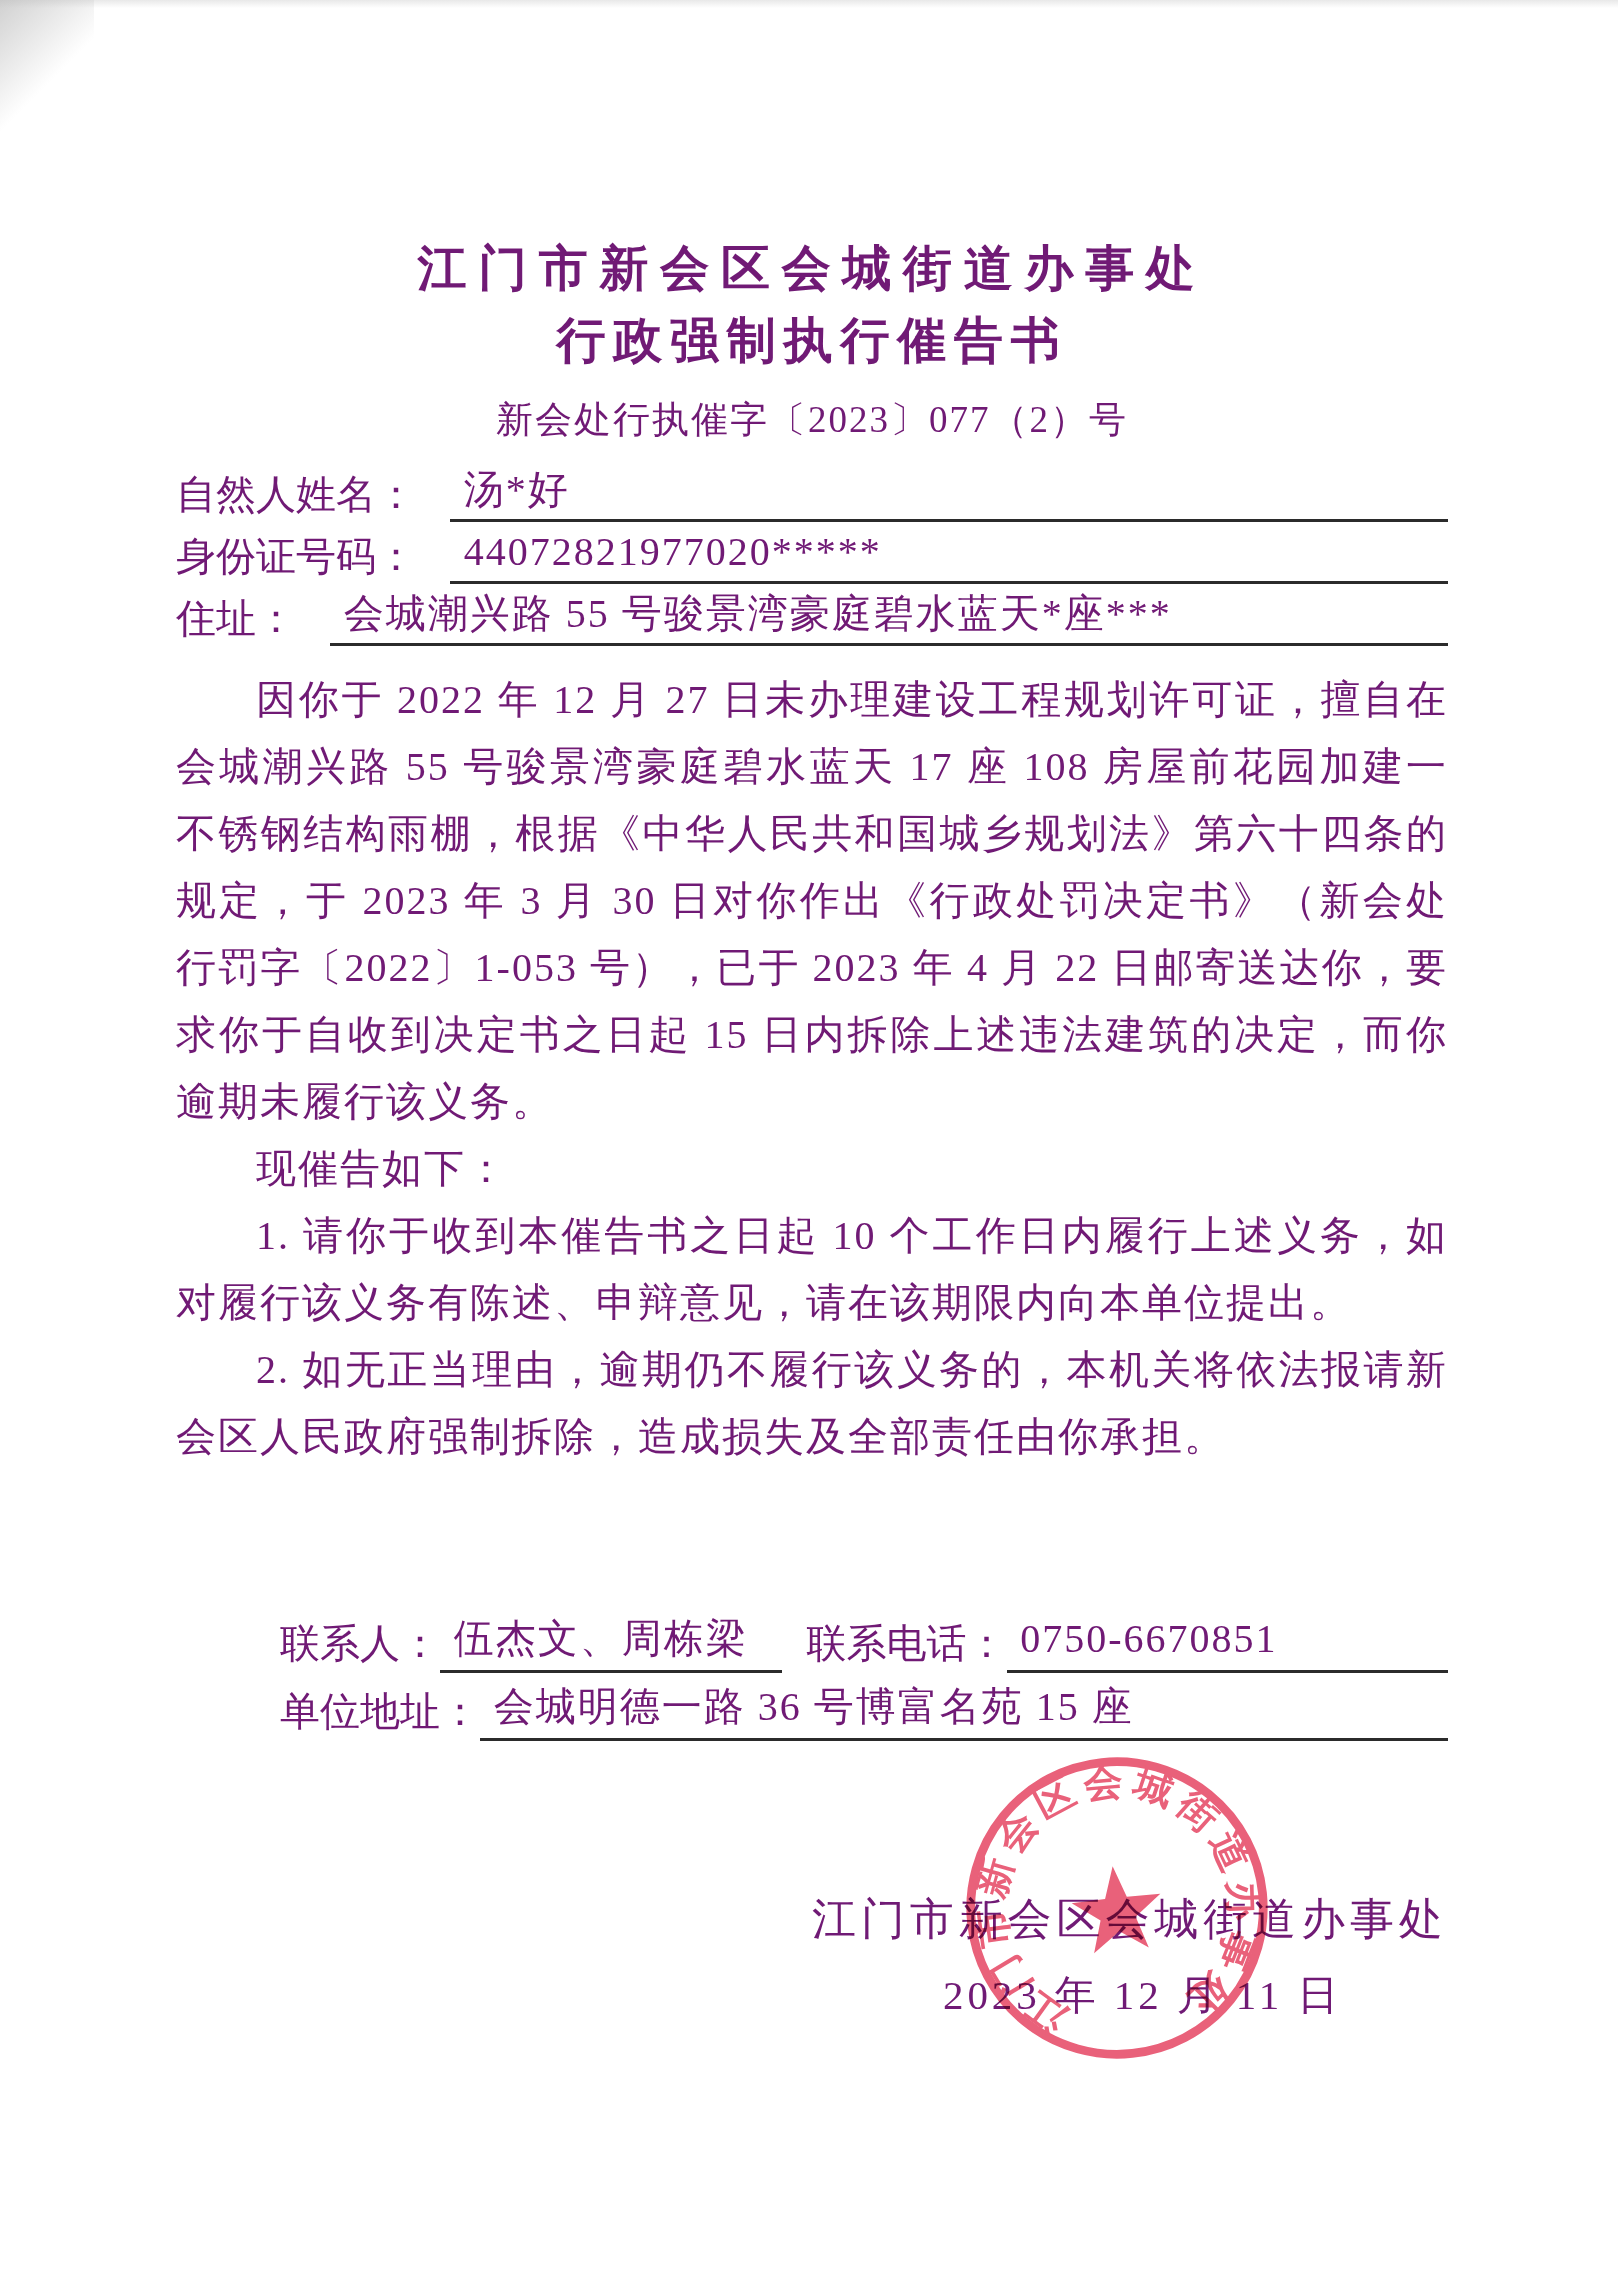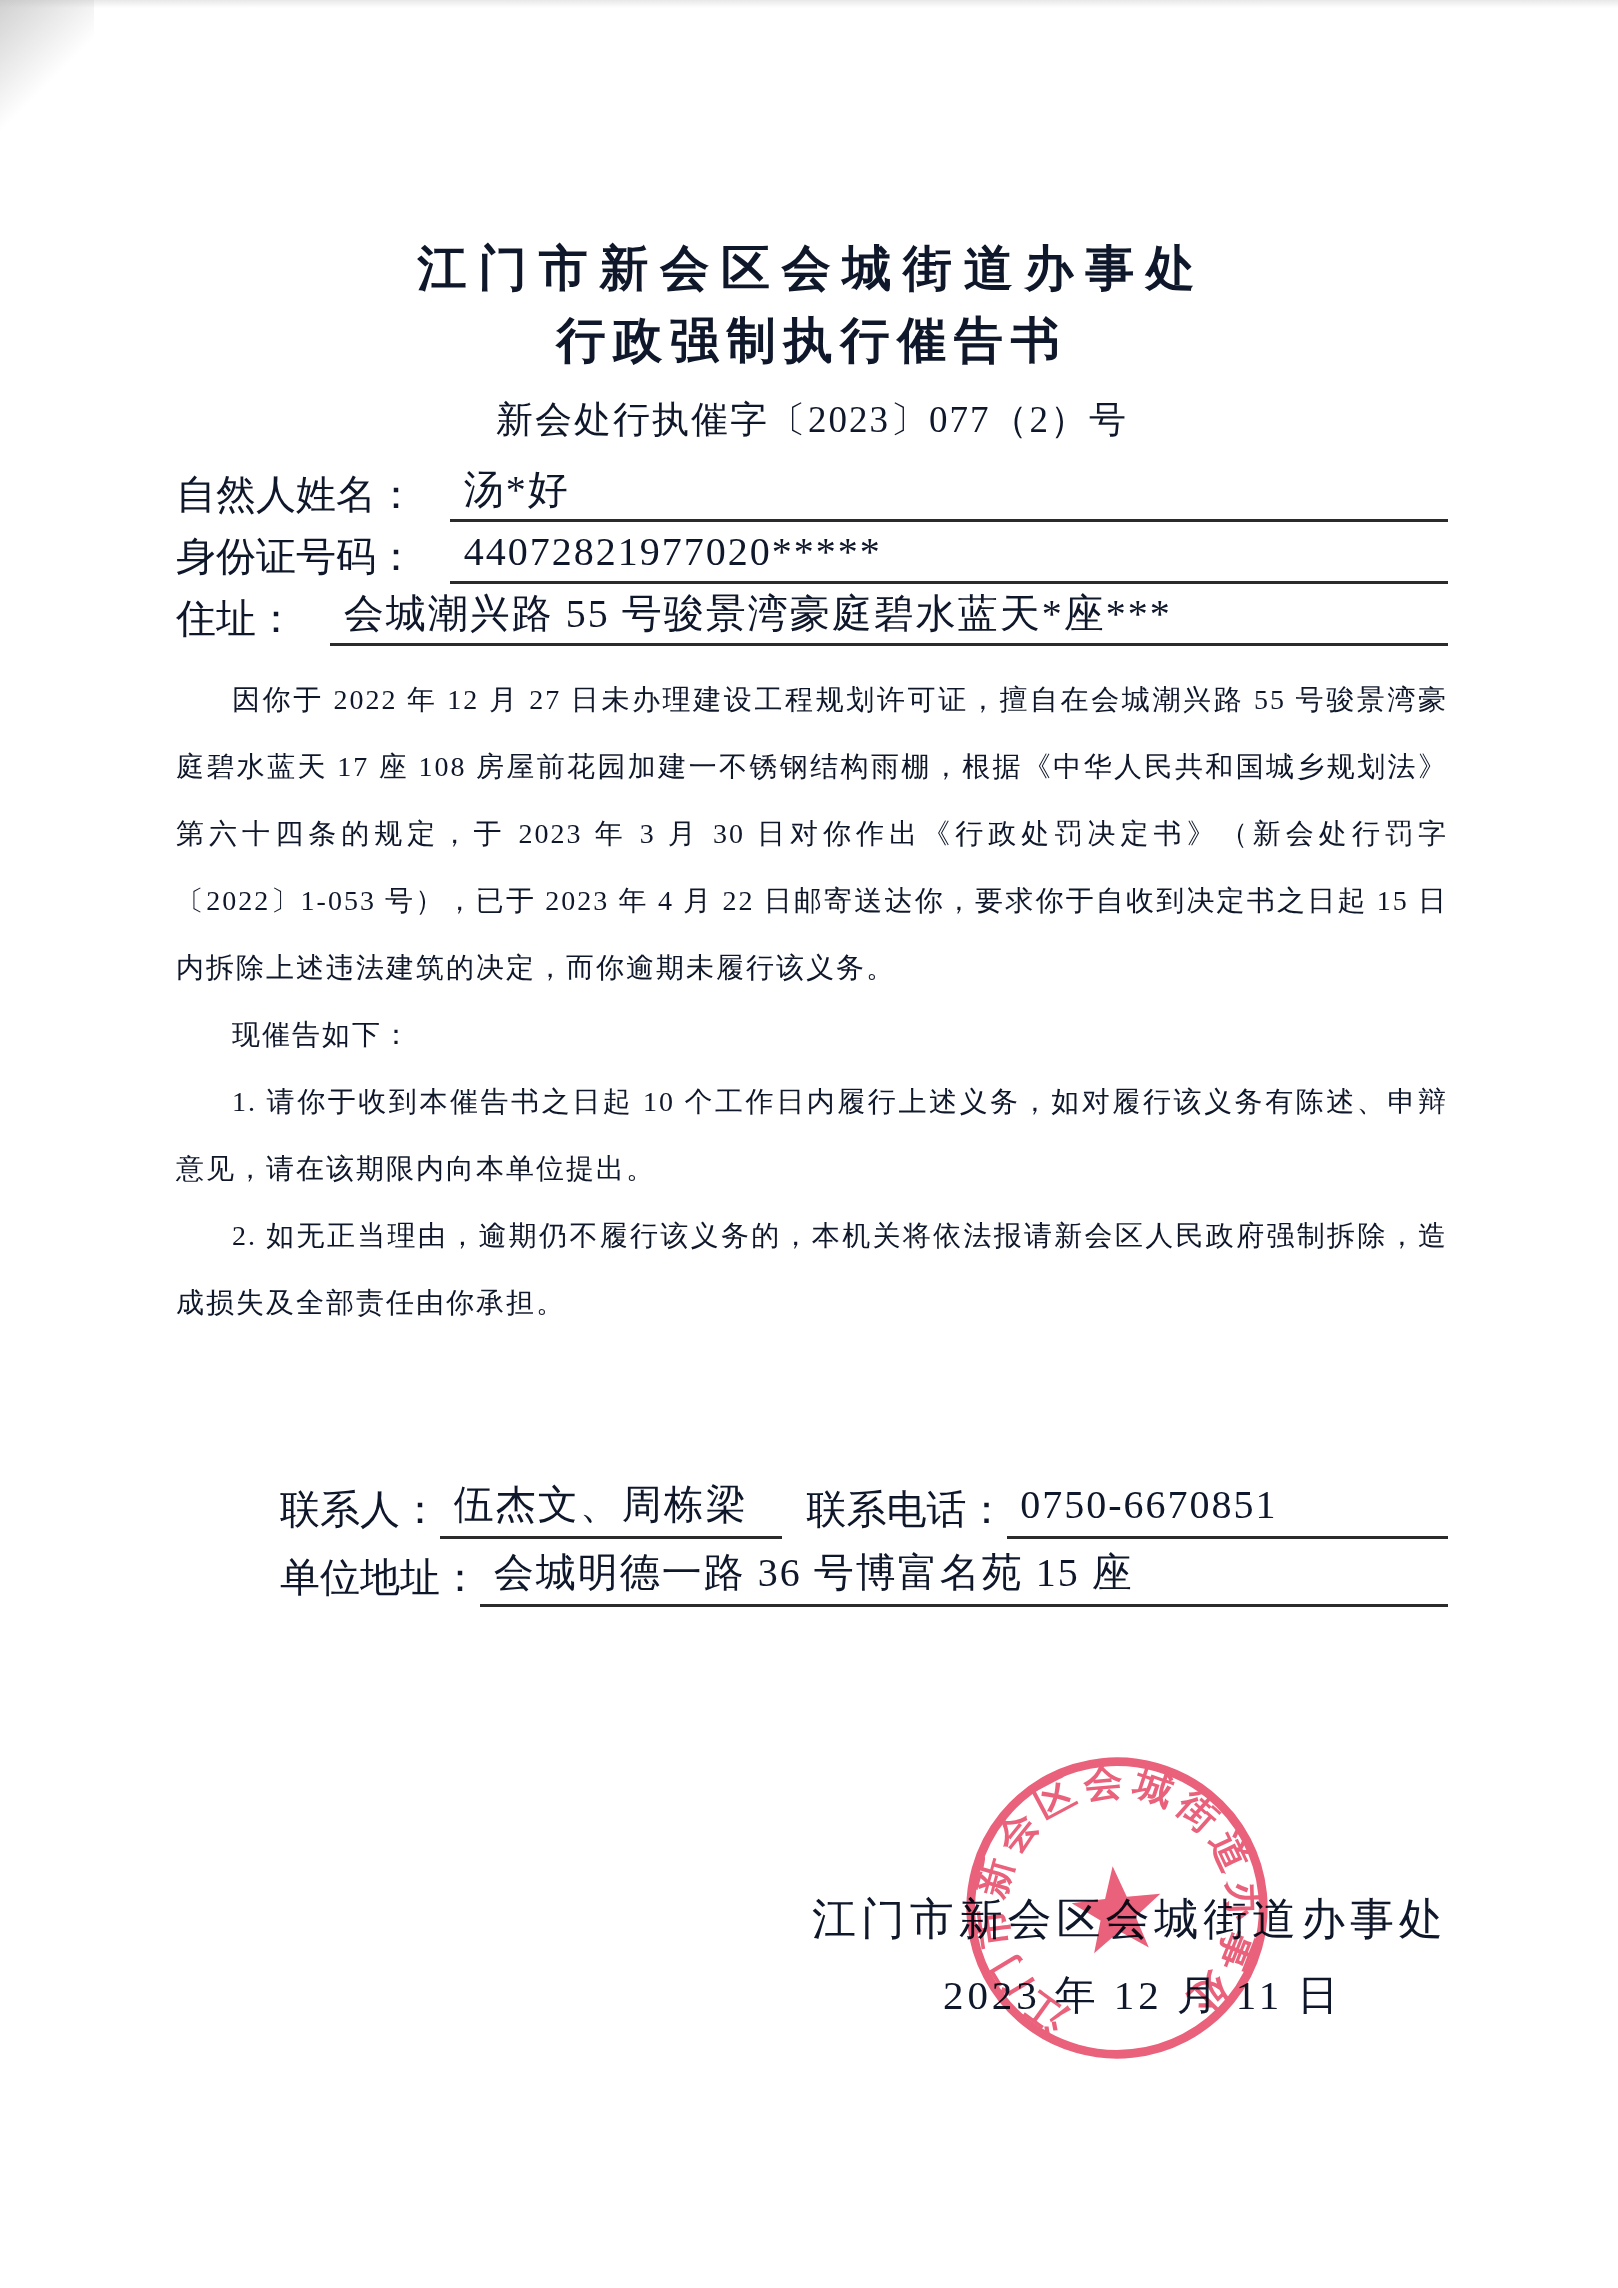--- a/index.html
+++ b/index.html
@@ -1,21 +1,21 @@
 <!DOCTYPE html>
 <html><head>
 <meta charset="utf-8">
 <style>
   html,body{margin:0;padding:0;background:#ffffff;}
   .page{
     position:relative;
     width:1619px;height:2289px;
     background:#ffffff;
     font-family:"Liberation Serif", serif;
-    color:#0f172a;
+    color:#701a75;
     overflow:hidden;
   }
   .scan-corner{
     position:absolute;top:0;left:0;width:94px;height:146px;
     background:linear-gradient(135deg, rgba(170,170,170,.55) 0%, rgba(255,255,255,0) 55%);
     pointer-events:none;
   }
   .scan-top{
     position:absolute;top:0;left:0;width:100%;height:7.8px;
     background:linear-gradient(180deg, rgba(190,190,190,.35), rgba(255,255,255,0));
@@ -33,21 +33,21 @@
   }
   .fields{margin-top:21.5px;}
   .field-row{
     display:flex;align-items:flex-end;height:62px;font-size:40px;line-height:55px;gap:34px;
   }
   .field-label{white-space:nowrap;flex:0 0 auto;}
   .field-value{
     flex:1 1 auto;border-bottom:3.9px solid #2b2b2b;
     padding:0 0 2px 13.7px;white-space:nowrap;letter-spacing:2px;
   }
-  .body-text{margin-top:19.5px;font-size:28px;line-height:67px;letter-spacing:2px;font-family:Liberation Serif, serif;}
+  .body-text{margin-top:19.5px;font-size:40px;line-height:67px;letter-spacing:2px;font-family:Liberation Serif, serif;}
   .body-text p{margin:0;text-indent:2em;text-align:justify;}
   .contact{margin-top:135px;font-size:40px;line-height:59px;padding-left:104px;}
   .contact-row{display:flex;align-items:flex-end;height:68px;}
   .contact-label{white-space:nowrap;flex:0 0 auto;}
   .u-value{
     border-bottom:3.9px solid #2b2b2b;padding:0 5.9px 2px 13.7px;white-space:nowrap;
     letter-spacing:2px;
   }
   .u-person{flex:0 0 auto;min-width:322px;}
   .u-flex{flex:1 1 auto;}

